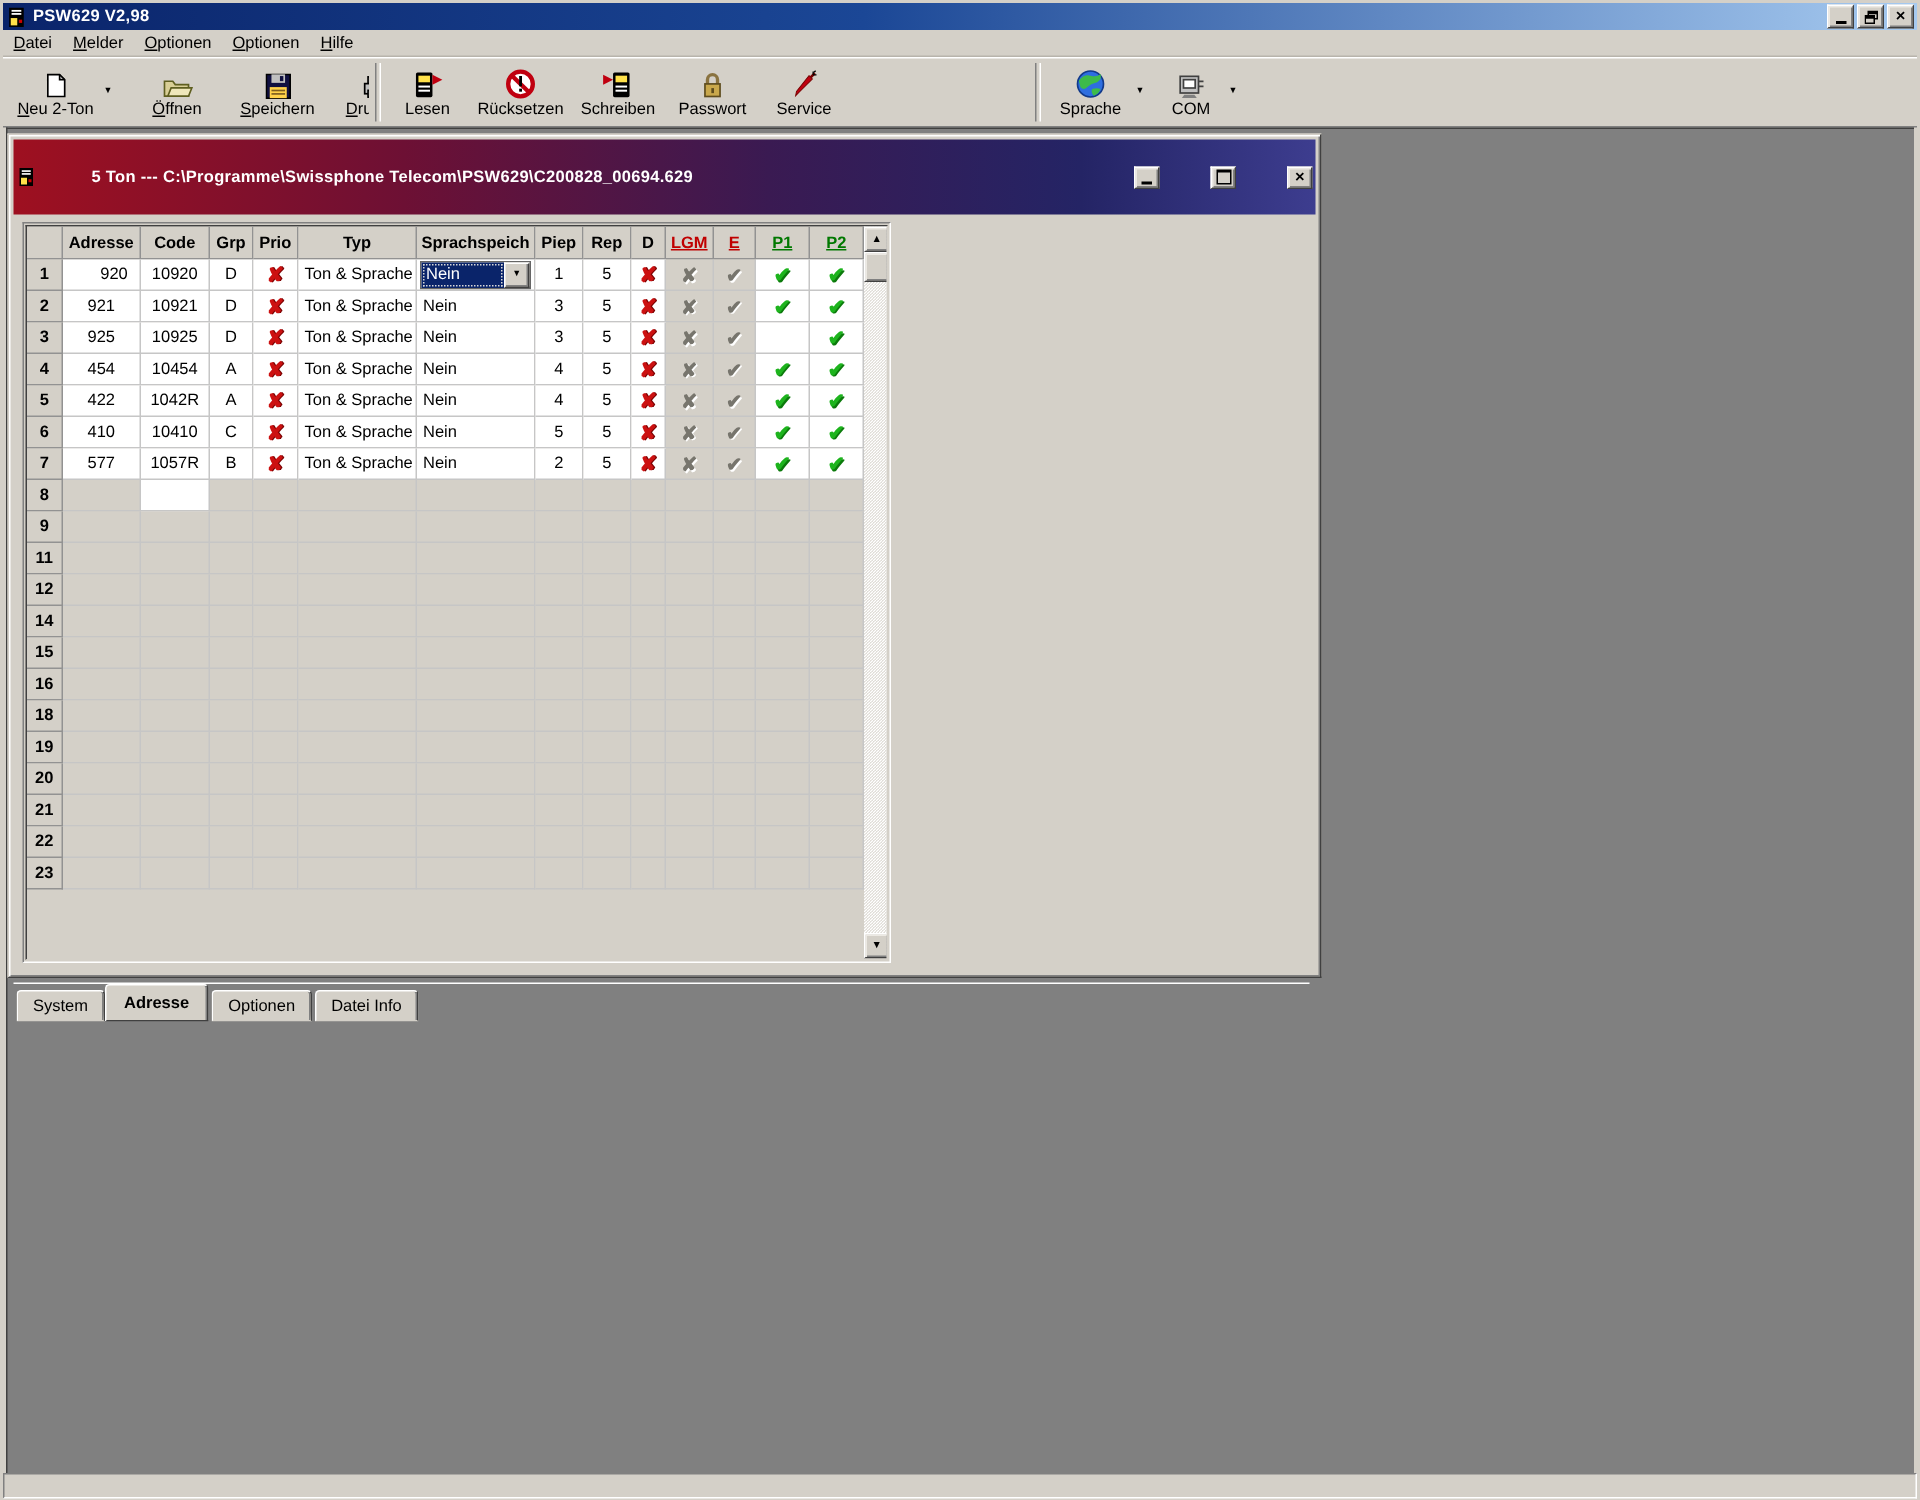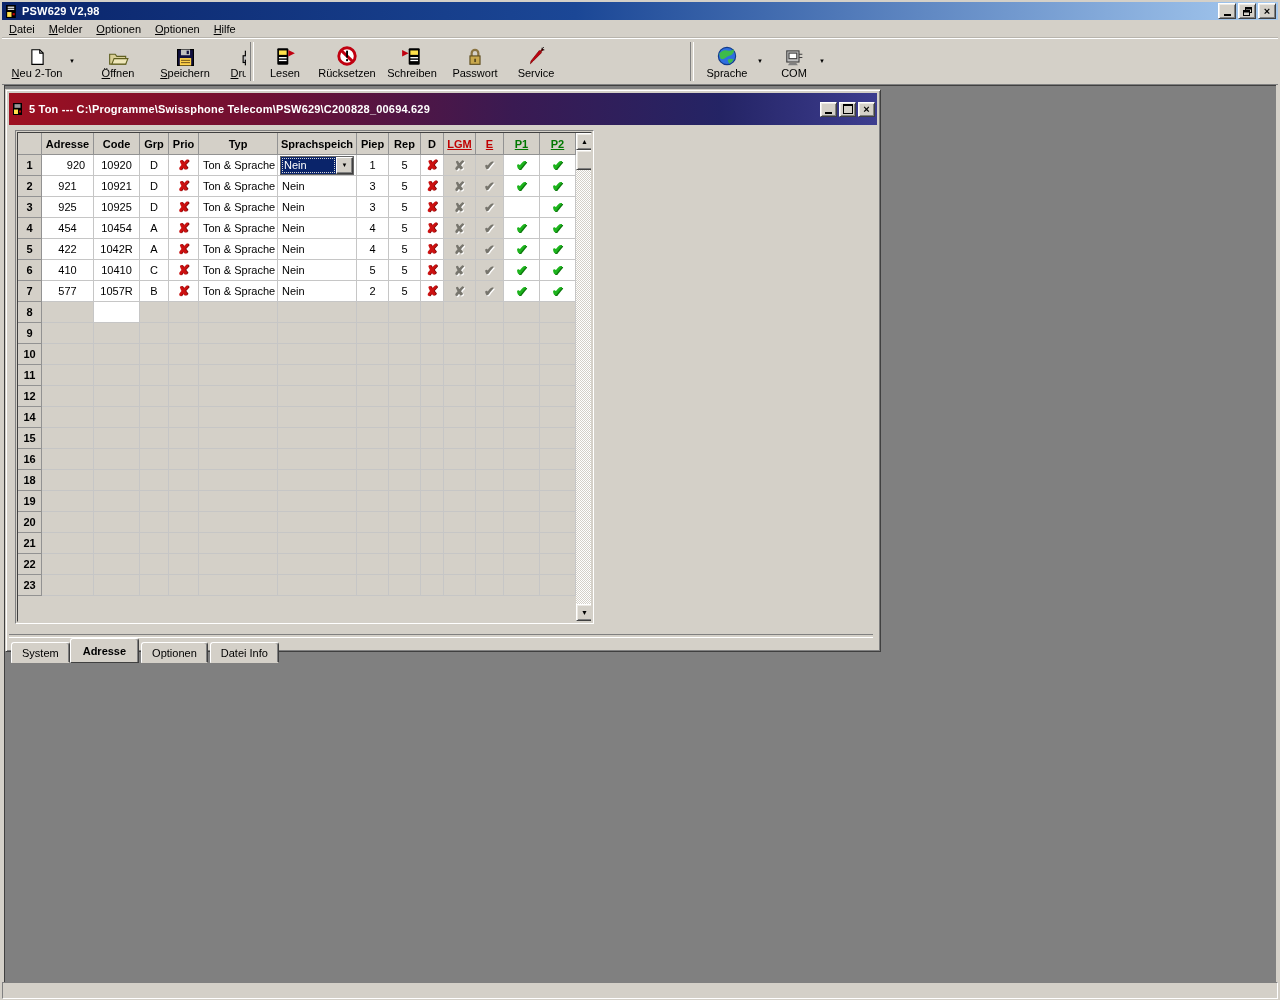--- a/index.html
+++ b/index.html
@@ -52,22 +52,23 @@
     border-top:1px solid #404040;border-left:1px solid #404040;
   }
   
   .child{
     position:absolute;left:0;top:3px;width:876px;height:563px;box-sizing:border-box;
     background:#d4d0c8;padding:3px;
     border:1px solid;border-color:#d4d0c8 #404040 #404040 #d4d0c8;
     box-shadow:inset 1px 1px 0 #fff,inset -1px -1px 0 #808080;
   }
   .child-titlebar{
-    height:32px;display:flex;align-items:center;padding:0 2px;color:#fff;font-weight:bold;
+    height:18px;display:flex;align-items:center;padding:16px 2px;color:#fff;font-weight:bold;
     background:linear-gradient(90deg,#9e1020 0%,#6d1034 30%,#3a1a52 58%,#242465 82%,#3d3d8f 100%);
+    gap:32px;
   }
   .child-titlebar .win-btn{width:15px;height:13px;}
   .glyph-max{width:8px;height:7px;border:1px solid #000;border-top-width:2px;}
   .child-client{position:relative;height:537px;}
   
   .grid-outer{
     position:absolute;left:6px;top:5px;width:579px;height:494px;box-sizing:border-box;
     border:1px solid;border-color:#808080 #fff #fff #808080;background:#d4d0c8;
   }
   .grid-inner{
@@ -565,36 +566,20 @@
                 <div class="gcell silver" style="width: 79px;"></div>
                 <div class="gcell silver" style="width: 32px;"></div>
                 <div class="gcell silver" style="width: 32px;"></div>
                 <div class="gcell silver" style="width: 23px;"></div>
                 <div class="gcell silver" style="width: 32px;"></div>
                 <div class="gcell silver" style="width: 28px;"></div>
                 <div class="gcell silver" style="width: 36px;"></div>
                 <div class="gcell silver" style="width: 36px;"></div>
               </div>
               <div class="grid-row">
-                <div class="gcell fixed" style="width: 24px;">10</div>
-                <div class="gcell silver" style="width: 52px;"></div>
-                <div class="gcell silver" style="width: 46px;"></div>
-                <div class="gcell silver" style="width: 29px;"></div>
-                <div class="gcell silver" style="width: 30px;"></div>
-                <div class="gcell silver" style="width: 79px;"></div>
-                <div class="gcell silver" style="width: 79px;"></div>
-                <div class="gcell silver" style="width: 32px;"></div>
-                <div class="gcell silver" style="width: 32px;"></div>
-                <div class="gcell silver" style="width: 23px;"></div>
-                <div class="gcell silver" style="width: 32px;"></div>
-                <div class="gcell silver" style="width: 28px;"></div>
-                <div class="gcell silver" style="width: 36px;"></div>
-                <div class="gcell silver" style="width: 36px;"></div>
-              </div>
-              <div class="grid-row">
                 <div class="gcell fixed" style="width: 24px;">11</div>
                 <div class="gcell silver" style="width: 52px;"></div>
                 <div class="gcell silver" style="width: 46px;"></div>
                 <div class="gcell silver" style="width: 29px;"></div>
                 <div class="gcell silver" style="width: 30px;"></div>
                 <div class="gcell silver" style="width: 79px;"></div>
                 <div class="gcell silver" style="width: 79px;"></div>
                 <div class="gcell silver" style="width: 32px;"></div>
                 <div class="gcell silver" style="width: 32px;"></div>
                 <div class="gcell silver" style="width: 23px;"></div>

